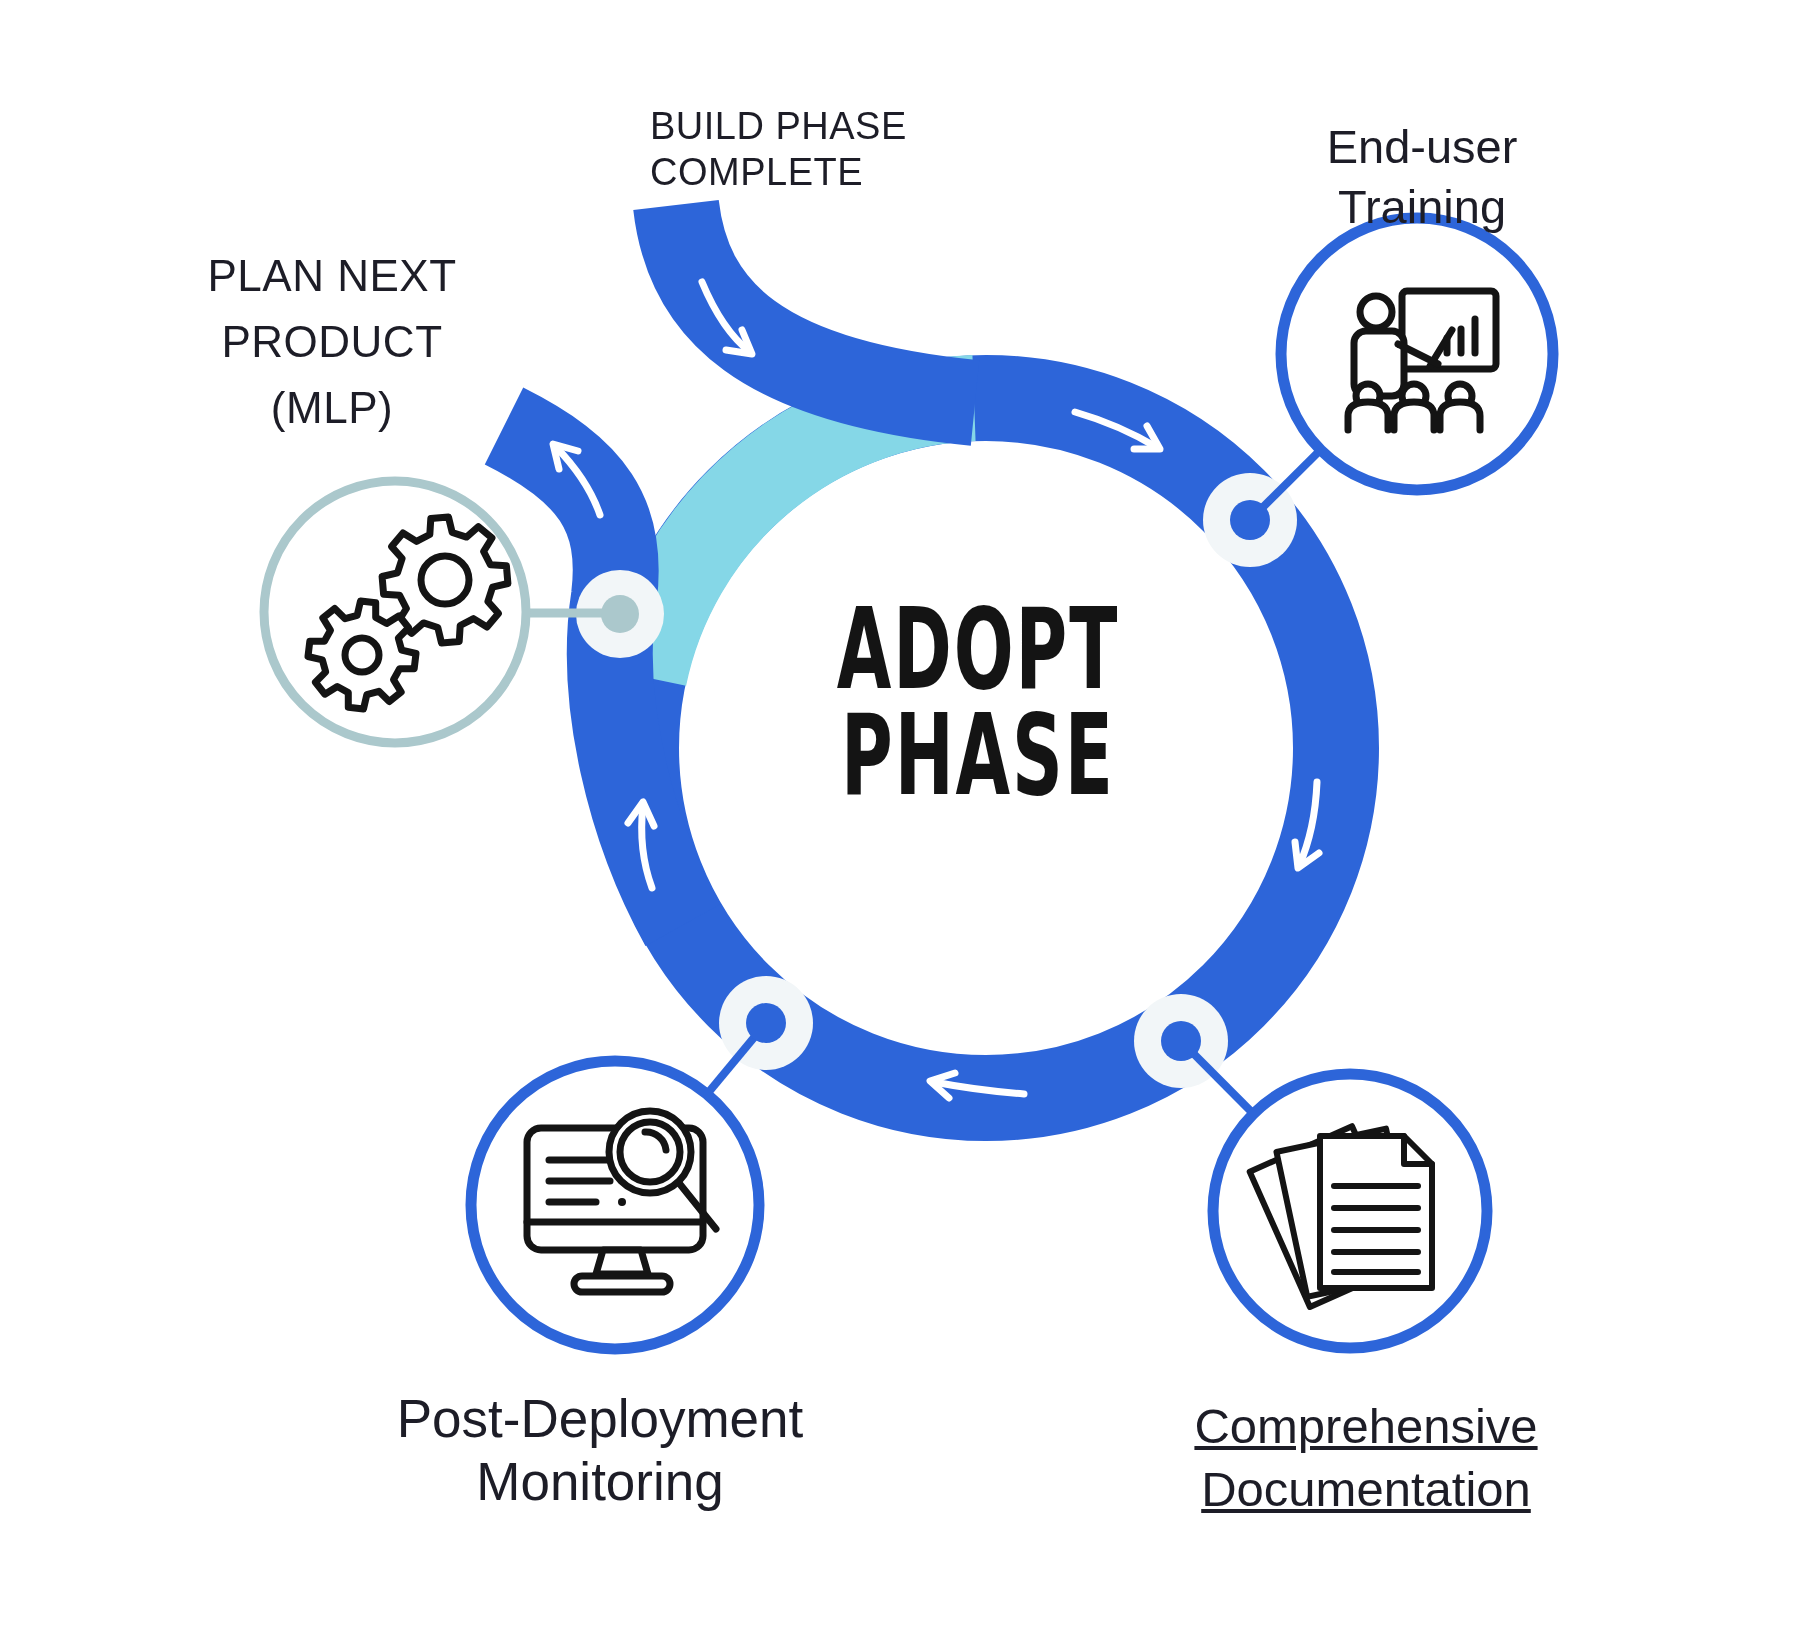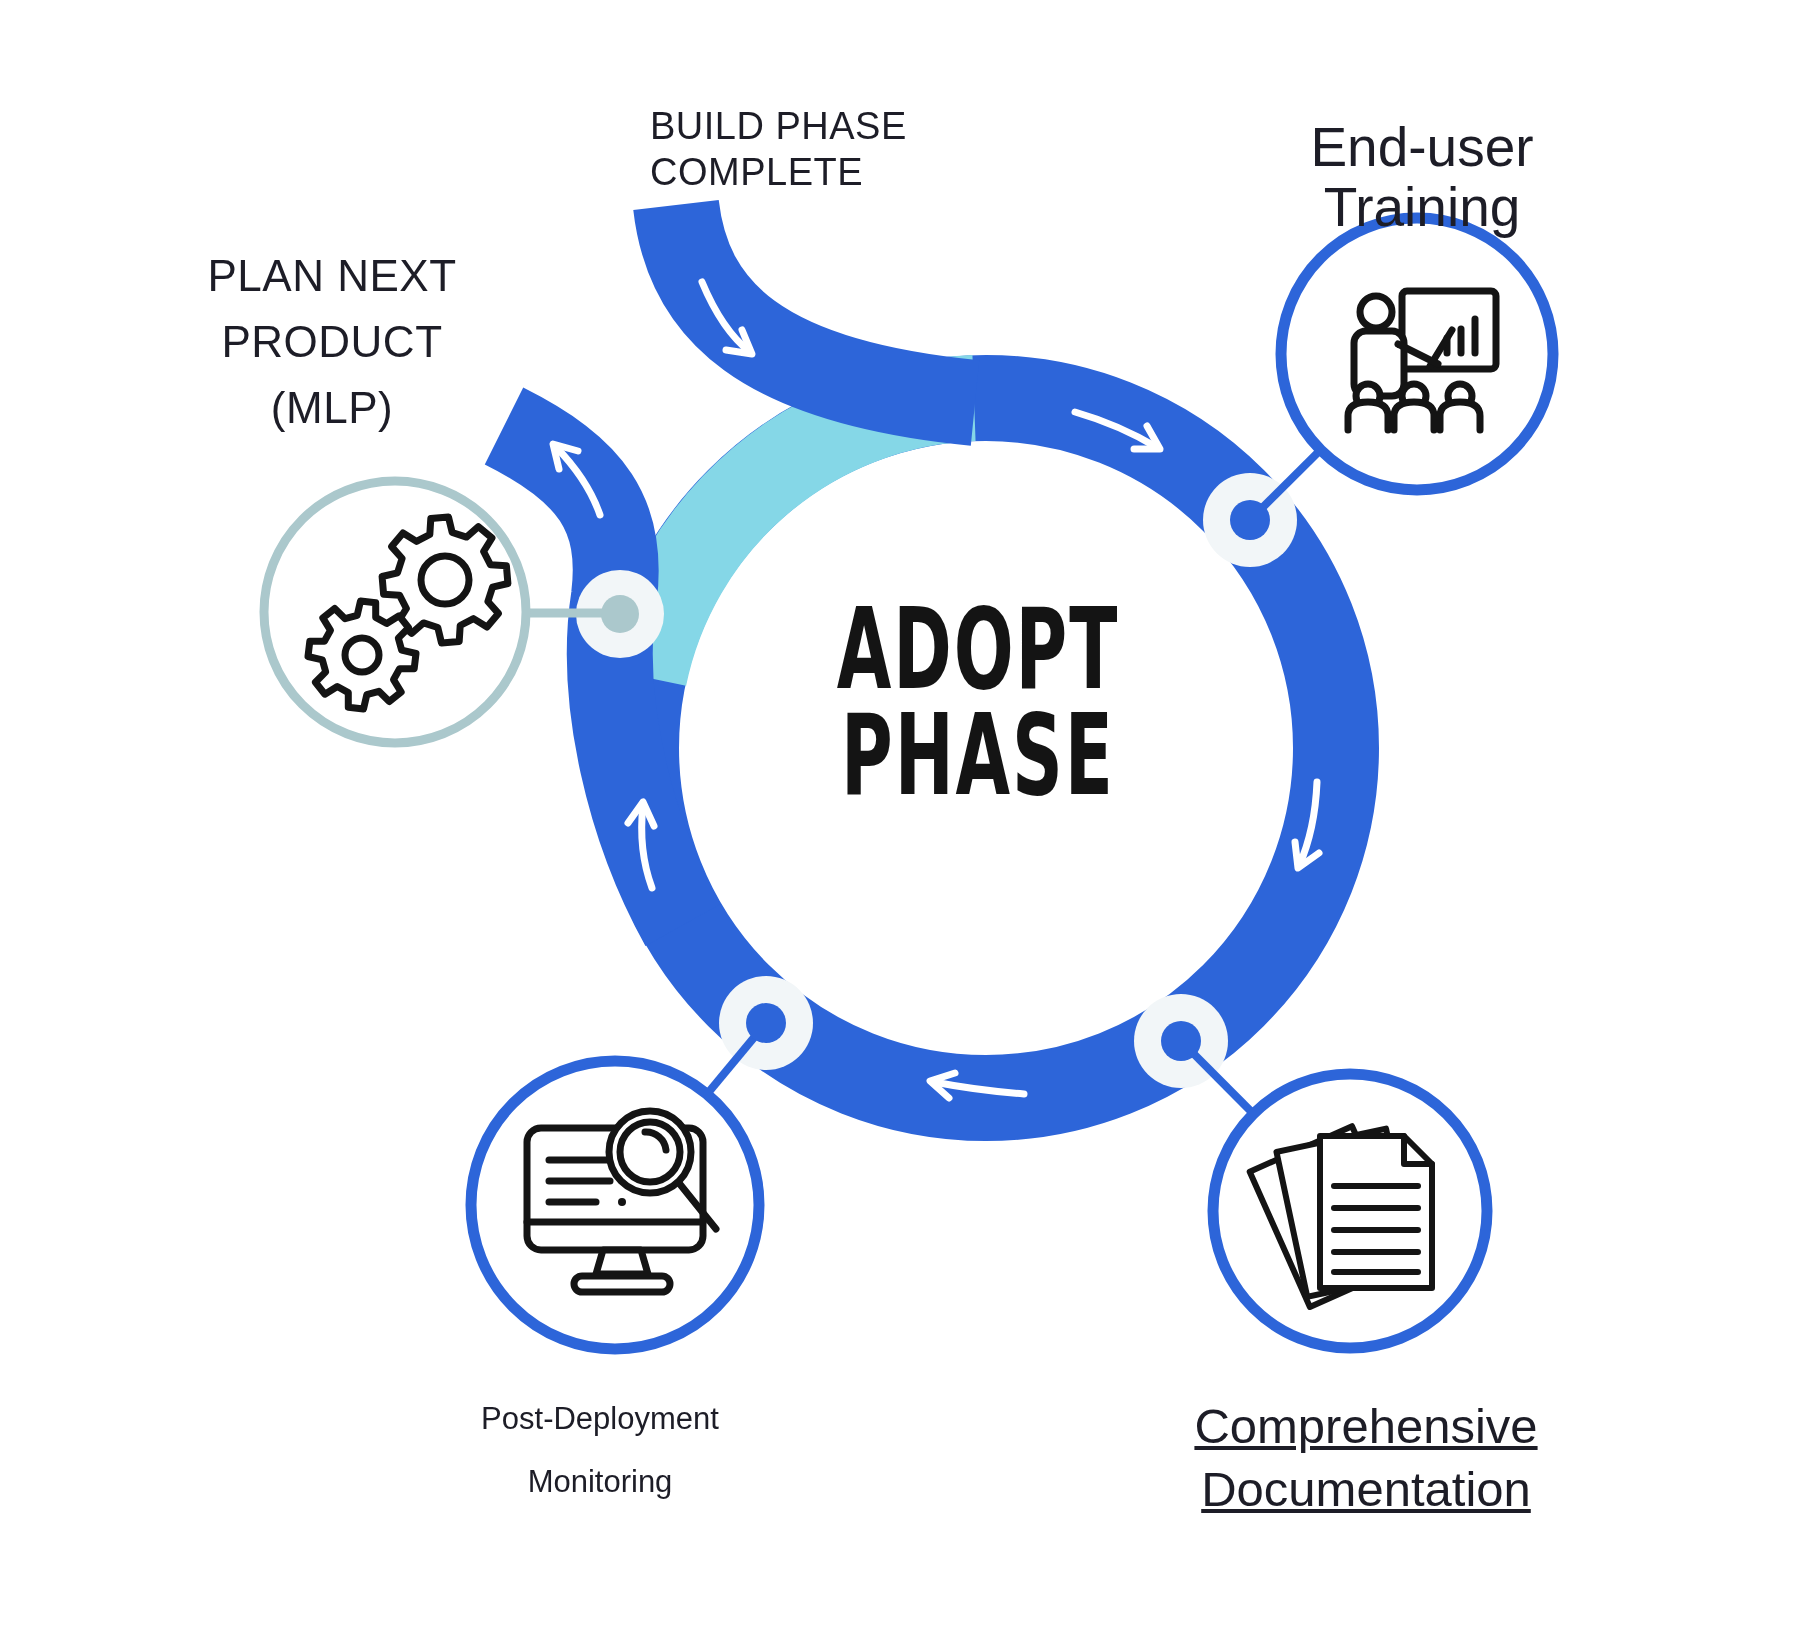--- a/index.html
+++ b/index.html
@@ -27,22 +27,22 @@
   .step-circle{stroke:var(--primary-blue);stroke-width:11;fill:#fff;}
   .gear-circle{stroke:var(--muted-teal);stroke-width:9;fill:#fff;}
   .icon{stroke:var(--icon-stroke);fill:none;stroke-width:7;stroke-linecap:round;stroke-linejoin:round;}
   .icon-thin{stroke-width:6;}
   .icon-fill{fill:#fff;}
   .icon-solid{fill:var(--icon-stroke);stroke:none;}
   .warrow{stroke:#fff;stroke-width:7;fill:none;stroke-linecap:round;stroke-linejoin:round;}
   .lbl{position:absolute;color:var(--text);text-align:center;transform:translateX(-50%);white-space:nowrap;margin-top:31px;}
   .lbl-build{left:650px;top:72px;font-size:38px;line-height:46px;letter-spacing:.5px;text-align:left;transform:none;}
   .lbl-mlp{left:332px;top:212px;font-size:44px;line-height:66px;letter-spacing:.5px;}
-  .lbl-training{left:1422px;top:86px;font-size:55px;line-height:60px;}
-  .lbl-monitoring{left:600px;top:1356px;font-size:31px;line-height:63px;}
+  .lbl-training{left:1422px;top:86px;font-size:47px;line-height:60px;}
+  .lbl-monitoring{left:600px;top:1356px;font-size:53px;line-height:63px;}
   .lbl-documentation{left:1366px;top:1364px;font-size:49px;line-height:63px;text-decoration:underline;}
   .title{position:absolute;left:978px;top:596px;color:var(--title);
          font-family:"DejaVu Sans","Liberation Sans",sans-serif;font-weight:800;
          font-size:112px;line-height:106px;letter-spacing:3px;text-align:center;
          transform:translateX(-50%) scaleX(0.63);white-space:nowrap;}
 </style>
 </head>
 <body>
 
 <div class="stage">

